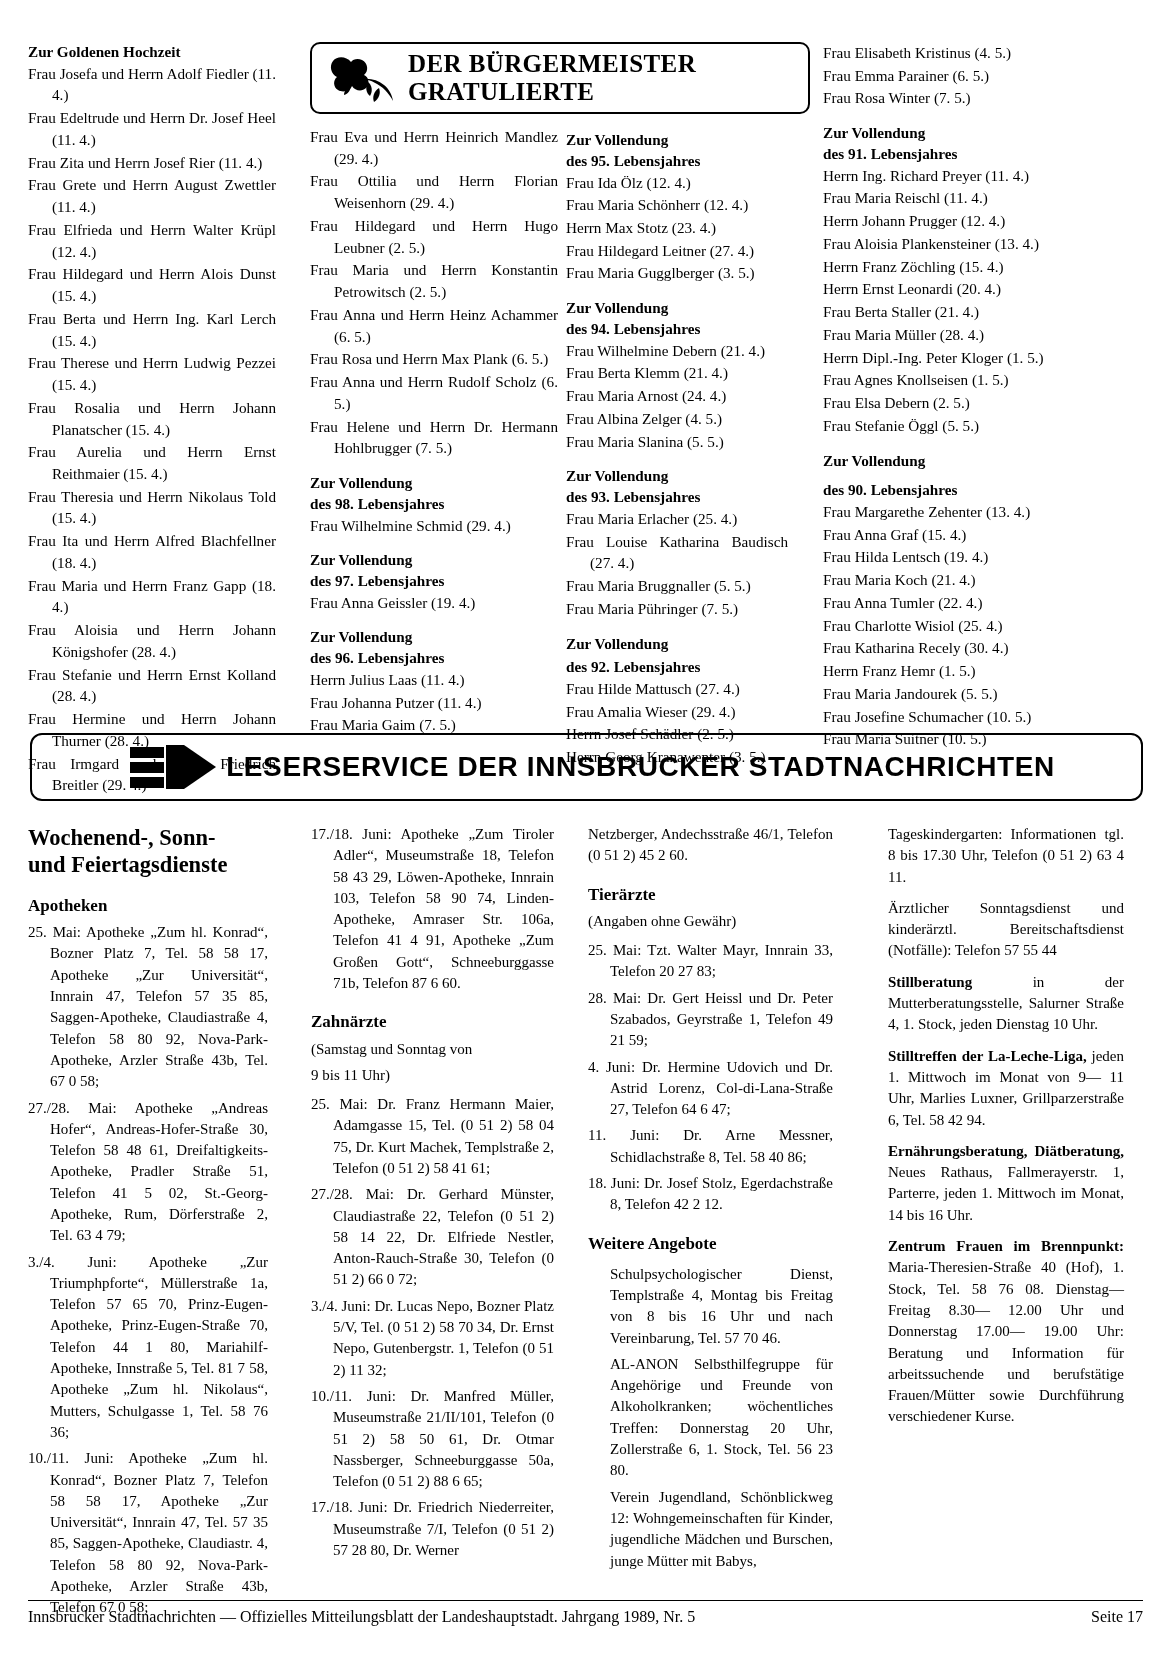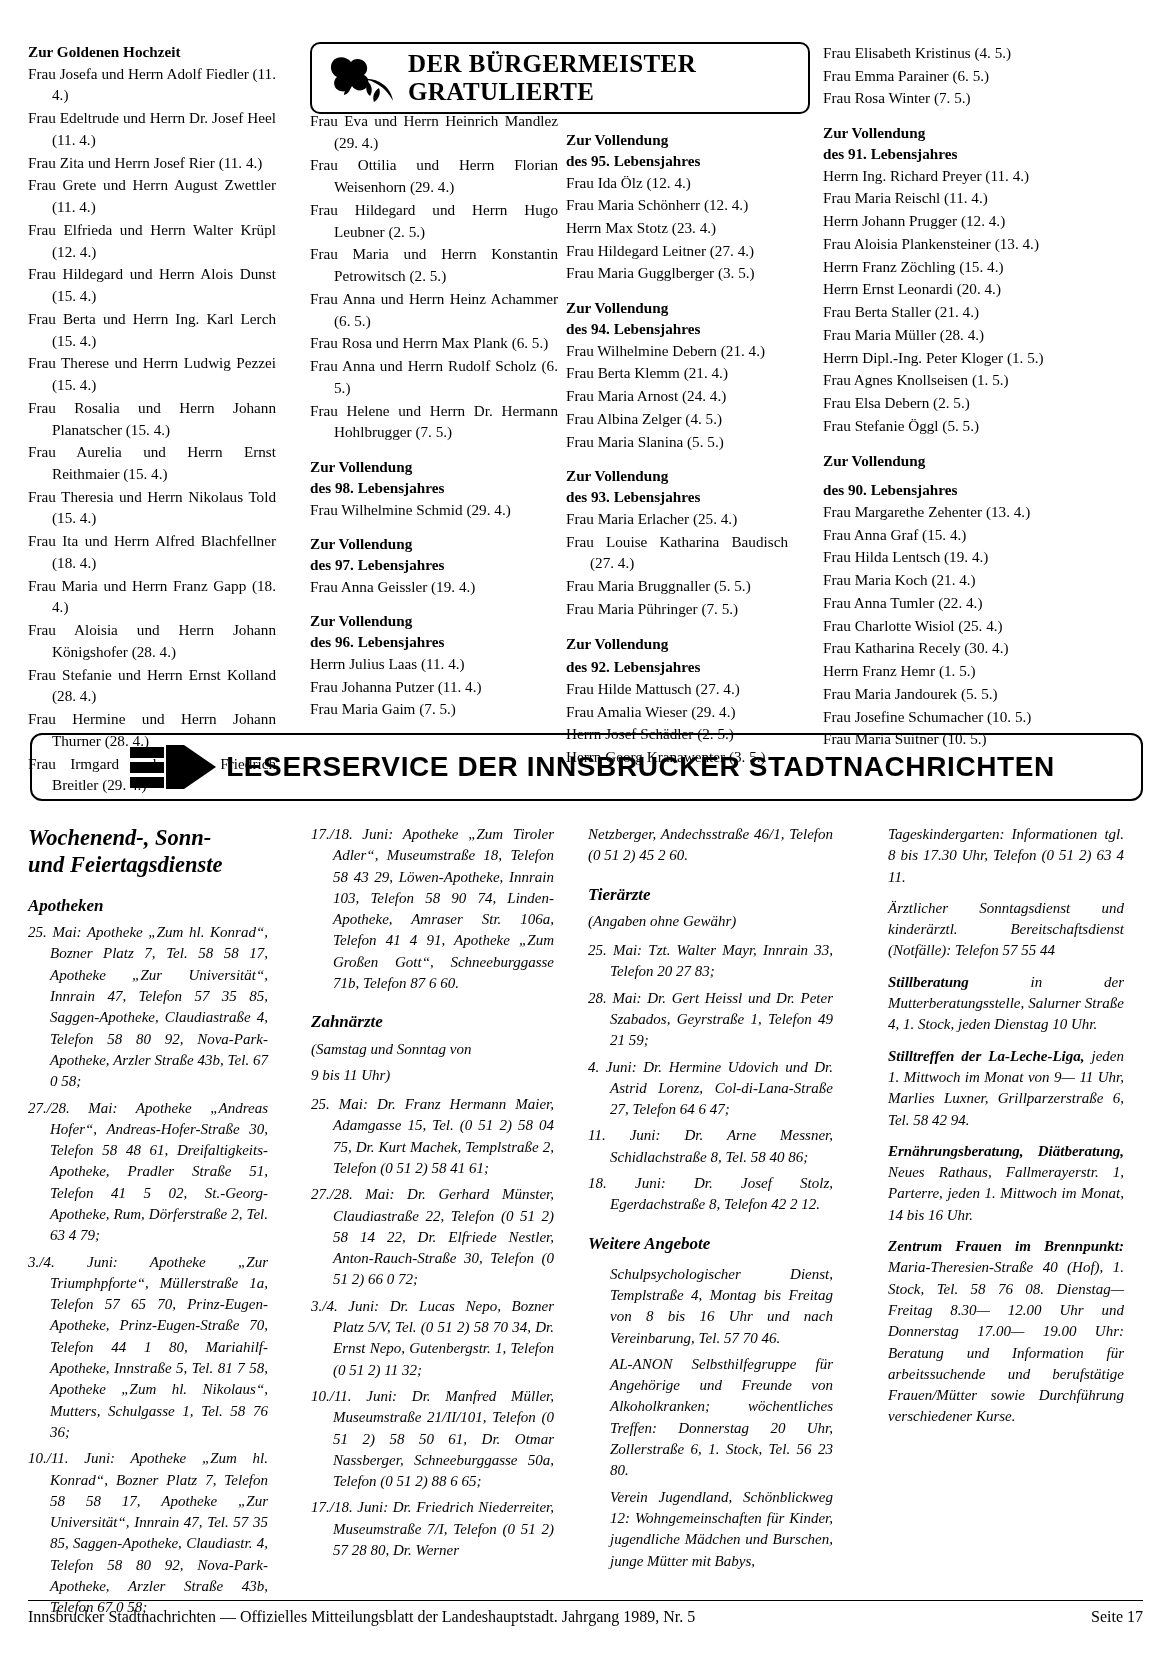--- a/index.html
+++ b/index.html
@@ -80,21 +80,21 @@
     justify-content: center;
     flex: none;
   }
   .mayor-title {
     font-size: 25px;
     font-weight: bold;
     letter-spacing: 0.4px;
     line-height: 1.14;
     font-family: "Liberation Serif", serif;
   }
-  .col-2 .inner-top { padding-top: 68px; }
+  .col-2 .inner-top { padding-top: 68px; margin-top: 16px; }
   .col-3 .inner-top { padding-top: 88px; }
 
   
   .banner {
     position: absolute;
     left: 30px;
     top: 733px;
     width: 1113px;
     height: 68px;
     border: 2.5px solid #000;
@@ -126,21 +126,20 @@
     top: 824px;
     width: 1118px;
     height: 760px;
   }
   .bcol {
     position: absolute;
     top: 0;
     font-size: 15px;
     line-height: 1.42;
     text-align: justify;
-    font-style: italic;
   }
   .bcol-1 { left: 0px;   width: 240px; }
   .bcol-2 { left: 283px; width: 243px; }
   .bcol-3 { left: 560px; width: 245px; }
   .bcol-4 { left: 838px; width: 258px; }
 
   .big-head {
     font-size: 22.5px;
     font-weight: bold;
     line-height: 1.2;

